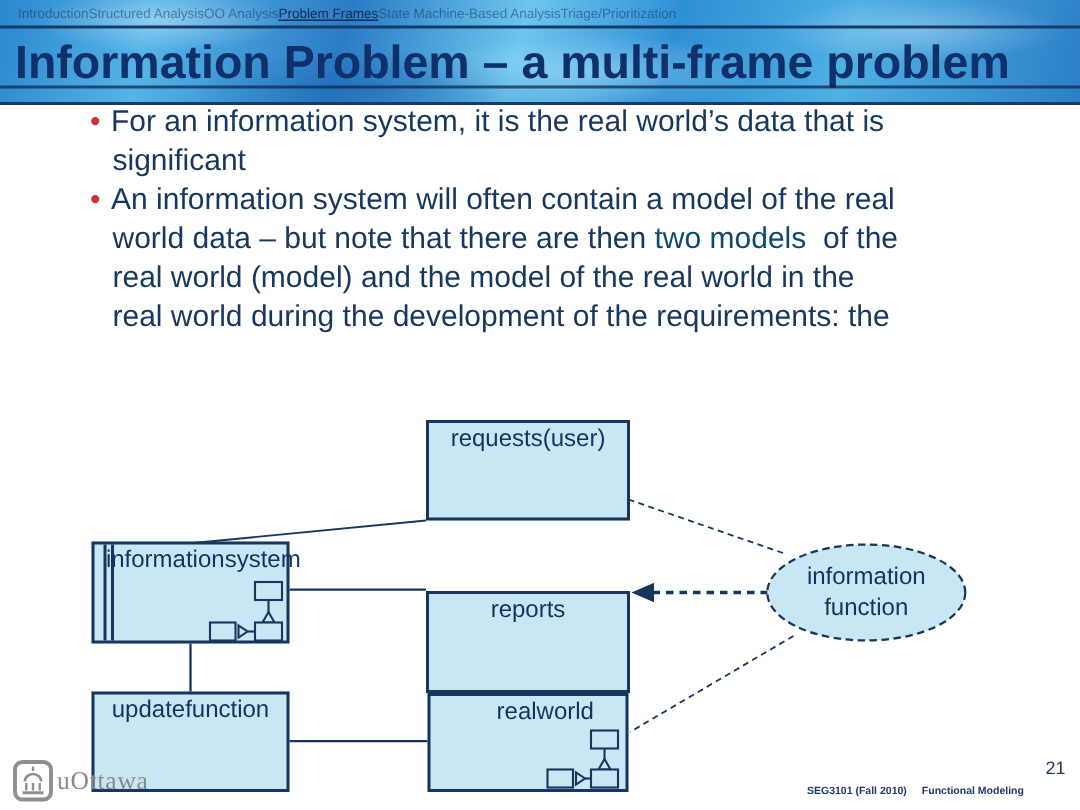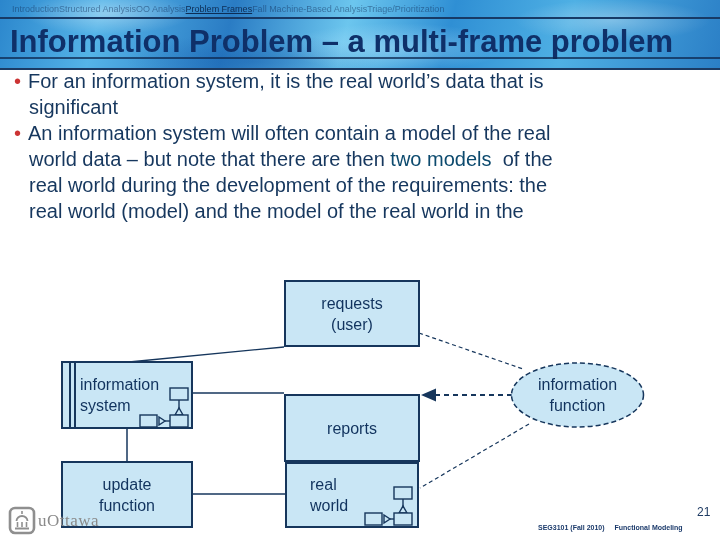--- a/index.html
+++ b/index.html
@@ -18,28 +18,28 @@
   .navbar{position:absolute;left:0;top:0;width:720px;height:19px;display:flex;align-items:center;
     padding-left:12px;box-sizing:border-box;border-bottom:2px solid #173a66;}
   .nav-item{font-size:9px;color:rgba(15,45,90,0.5);white-space:nowrap;cursor:pointer;}
   .nav-item.active{color:#0d2d55;text-decoration:underline;}
   .title{position:absolute;left:10px;top:24px;width:705px;font-size:31px;font-weight:bold;
     color:#0f3069;white-space:nowrap;}
   .header-inner-line{position:absolute;left:0;top:57px;width:720px;height:2px;background:rgba(14,40,80,0.75);}
 
   
   .bullets{position:absolute;left:14px;top:68px;width:690px;font-size:20px;line-height:26px;color:#16375e;}
-  .line{padding-left:15px;}
+  .line{padding-left:15px;margin-left:46px;}
   .line.first{padding-left:0;}
   .dot{color:#cc3333;margin-right:7px;}
   .red{color:#0c4a6e;}
 
   
   .node{position:absolute;background:#c9e6f5;border:2px solid #16365c;color:#11335e;
-    box-sizing:border-box;font-size:16px;line-height:21px;display:flex;flex-direction:column;justify-content:center;}
+    box-sizing:border-box;font-size:16px;line-height:21px;display:flex;flex-direction:row;justify-content:center;}
   .node .nl{display:block;}
   #node-requests{left:284px;top:280px;width:136px;height:67px;text-align:center;}
   #node-info-system{left:61px;top:361px;width:132px;height:68px;padding-left:17px;
     background-image:linear-gradient(#16365c,#16365c),linear-gradient(#16365c,#16365c),linear-gradient(#c9e6f5,#c9e6f5);
     background-size:2px 100%,2px 100%,100% 100%;background-position:6px 0,11px 0,0 0;background-repeat:no-repeat;}
   #node-reports{left:284px;top:362px;width:136px;height:68px;text-align:center;margin-top:32px;}
   #node-update{left:61px;top:461px;width:132px;height:67px;text-align:center;}
   #node-real-world{left:285px;top:462px;width:134px;height:66px;padding-left:23px;}
   .ellipse-label{position:absolute;left:512px;top:374px;width:131px;text-align:center;
     font-size:16px;line-height:21px;color:#11335e;}
@@ -58,34 +58,34 @@
 <body>
 
 <div class="slide">
 
   <div class="header">
     <div class="navbar">
       <span class="nav-item">Introduction</span>
       <span class="nav-item">Structured Analysis</span>
       <span class="nav-item">OO Analysis</span>
       <span class="nav-item active">Problem Frames</span>
-      <span class="nav-item">Fall Machine-Based Analysis</span>
+      <span class="nav-item">State Machine-Based Analysis</span>
       <span class="nav-item">Triage/Prioritization</span>
     </div>
     <div class="title">Information Problem – a multi-frame problem</div>
     <div class="header-inner-line"></div>
   </div>
 
   <div class="bullets">
     <div class="line first"><span class="dot">•</span><span>For an information system, it is the real world’s data that is</span></div>
     <div class="line">significant</div>
     <div class="line first"><span class="dot">•</span><span>An information system will often contain a model of the real</span></div>
     <div class="line"><span>world data – but note that there are then </span><span class="red">two models</span><span>&nbsp; of the</span></div>
+    <div class="line">real world (model) and the model of the real world in the</div>
     <div class="line">real world during the development of the requirements: the</div>
-    <div class="line">real world (model) and the model of the real world in the</div>
   </div>
 
   <div class="node" id="node-requests">
     <span class="nl">requests</span>
     <span class="nl">(user)</span>
   </div>
   <div class="node" id="node-info-system">
     <span class="nl">information</span>
     <span class="nl">system</span>
   </div>

